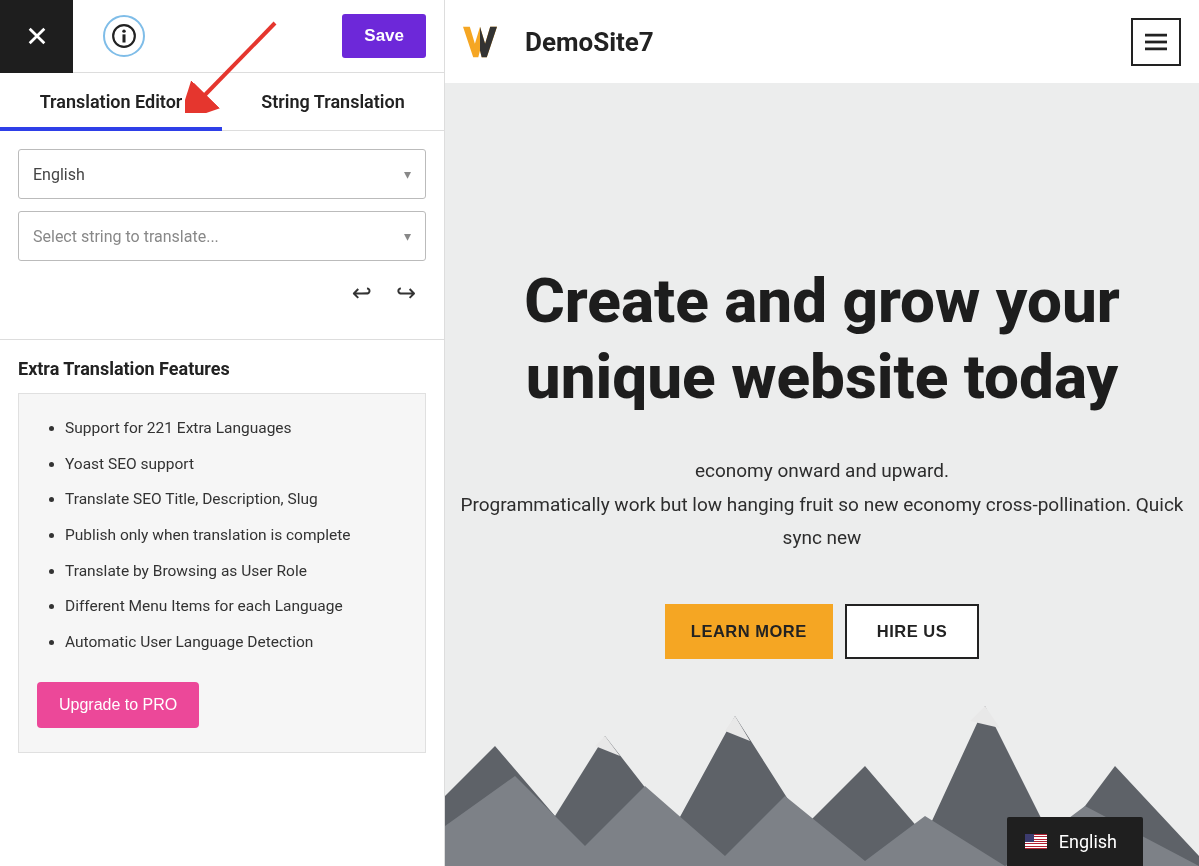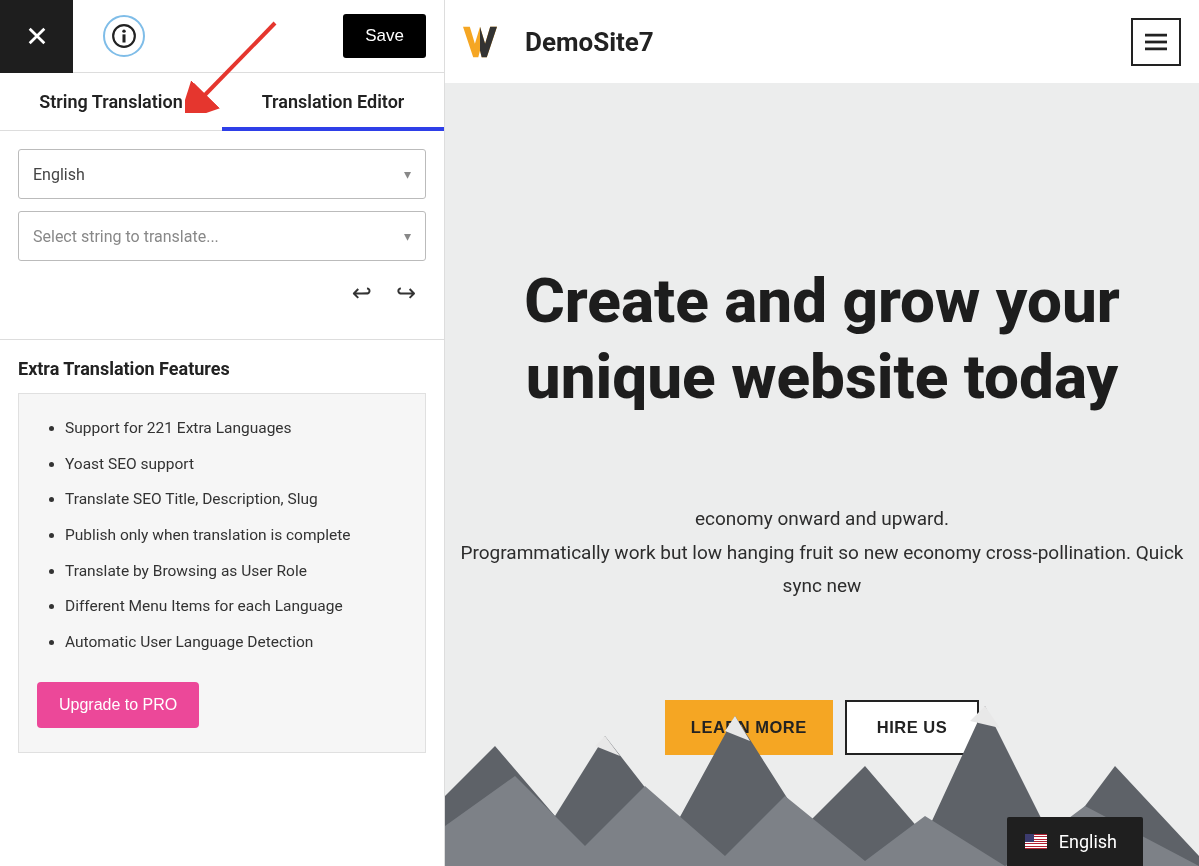--- a/index.html
+++ b/index.html
@@ -8,21 +8,21 @@
 .app { display: flex; width: 100%; height: 100%; }
 
 
 .sidebar { width: 445px; height: 100%; border-right: 1px solid #ddd; display: flex; flex-direction: column; background: #fff; }
 
 .sidebar-top { display: flex; align-items: center; height: 73px; border-bottom: 1px solid #ddd; }
 .close-btn { width: 73px; height: 73px; background: #1e1e1e; display: flex; align-items: center; justify-content: center; cursor: pointer; }
 .close-btn svg { width: 22px; height: 22px; }
 .info-btn { margin-left: 30px; width: 42px; height: 42px; border-radius: 50%; border: 2px solid #7fbde8; display: flex; align-items: center; justify-content: center; cursor: pointer; }
 .info-btn svg { width: 26px; height: 26px; }
-.save-btn { margin-left: auto; margin-right: 18px; background: #000000; color: #fff; border: none; padding: 12px 22px; font-size: 17px; border-radius: 3px; cursor: pointer; }
+.save-btn { margin-left: auto; margin-right: 18px; background: #6d28d9; color: #fff; border: none; padding: 12px 22px; font-size: 17px; border-radius: 3px; cursor: pointer; font-weight: bold; }
 
 .tabs { display: flex; border-bottom: 1px solid #ddd; }
 .tab { flex: 1; text-align: center; padding: 18px 10px; font-size: 18px; font-weight: 600; color: #222; cursor: pointer; position: relative; }
 .tab.active::after { content: ""; position: absolute; bottom: -1px; left: 0; right: 0; height: 4px; background: #2e3fe8; }
 
 .panel-body { padding: 18px; }
 
 .select-box { width: 100%; border: 1px solid #bbb; border-radius: 3px; height: 50px; display: flex; align-items: center; padding: 0 14px; background: #fff; margin-bottom: 12px; cursor: pointer; position: relative; }
 .select-box .sel-text { font-size: 16px; color: #444; }
 .select-box .sel-placeholder { font-size: 16px; color: #888; }
@@ -43,21 +43,21 @@
 .preview { flex: 1; height: 100%; display: flex; flex-direction: column; background: #fff; position: relative; }
 
 .prev-header { height: 83px; display: flex; align-items: center; padding: 0 18px; }
 .logo { display: flex; align-items: center; gap: 28px; }
 .logo-mark { width: 34px; height: 32px; position: relative; }
 .logo-mark svg { width: 100%; height: 100%; }
 .site-name { font-size: 26px; font-weight: 700; color: #222; }
 .hamburger { margin-left: auto; width: 50px; height: 48px; border: 2px solid #222; display: flex; align-items: center; justify-content: center; cursor: pointer; }
 .hamburger svg { width: 22px; height: 18px; }
 
-.hero { flex: 1; background: #eceded; position: relative; display: flex; flex-direction: column; align-items: center; padding-top: 180px; overflow: hidden; gap: 48px; }
+.hero { flex: 1; background: #eceded; position: relative; display: flex; flex-direction: column; align-items: center; padding-top: 180px; overflow: hidden; }
 .hero h1 { font-size: 62px; font-weight: 800; color: #1d1d1d; text-align: center; line-height: 1.22; max-width: 720px; }
 .hero-sub { margin-top: 40px; font-size: 19px; color: #2d2d2d; text-align: center; line-height: 1.75; max-width: 740px; }
 .hero-ctas { margin-top: 50px; display: flex; gap: 12px; }
 .cta-primary { background: #f5a623; color: #222; border: none; padding: 11px 26px; font-size: 16.5px; font-weight: 700; letter-spacing: 0.5px; cursor: pointer; }
 .cta-secondary { background: #fff; color: #222; border: 2px solid #222; padding: 16px 30px; font-size: 16.5px; font-weight: 700; letter-spacing: 0.5px; cursor: pointer; }
 
 .mountains { position: absolute; bottom: 0; left: 0; right: 0; height: 190px; }
 .mountains svg { width: 100%; height: 100%; display: block; }
 
 .lang-switch { position: absolute; bottom: 0; right: 56px; background: #1f1f1f; color: #fff; padding: 14px 26px 14px 18px; display: flex; align-items: center; gap: 12px; font-size: 18px; cursor: pointer; border-radius: 2px 2px 0 0; }
@@ -84,22 +84,22 @@
         <svg viewBox="0 0 24 24">
           <circle cx="12" cy="12" r="10" fill="none" stroke="#222" stroke-width="2"></circle>
           <circle cx="12" cy="7.5" r="1.6" fill="#222"></circle>
           <rect x="10.6" y="10.5" width="2.8" height="7.5" fill="#222"></rect>
         </svg>
       </div>
       <button class="save-btn">Save</button>
     </div>
 
     <div class="tabs">
+      <div class="tab active">Translation Editor</div>
       <div class="tab">String Translation</div>
-      <div class="tab active">Translation Editor</div>
     </div>
 
     <div class="panel-body">
       <div class="select-box">
         <span class="sel-text">English</span>
       </div>
       <div class="select-box">
         <span class="sel-placeholder">Select string to translate...</span>
       </div>
       <div class="nav-arrows">

